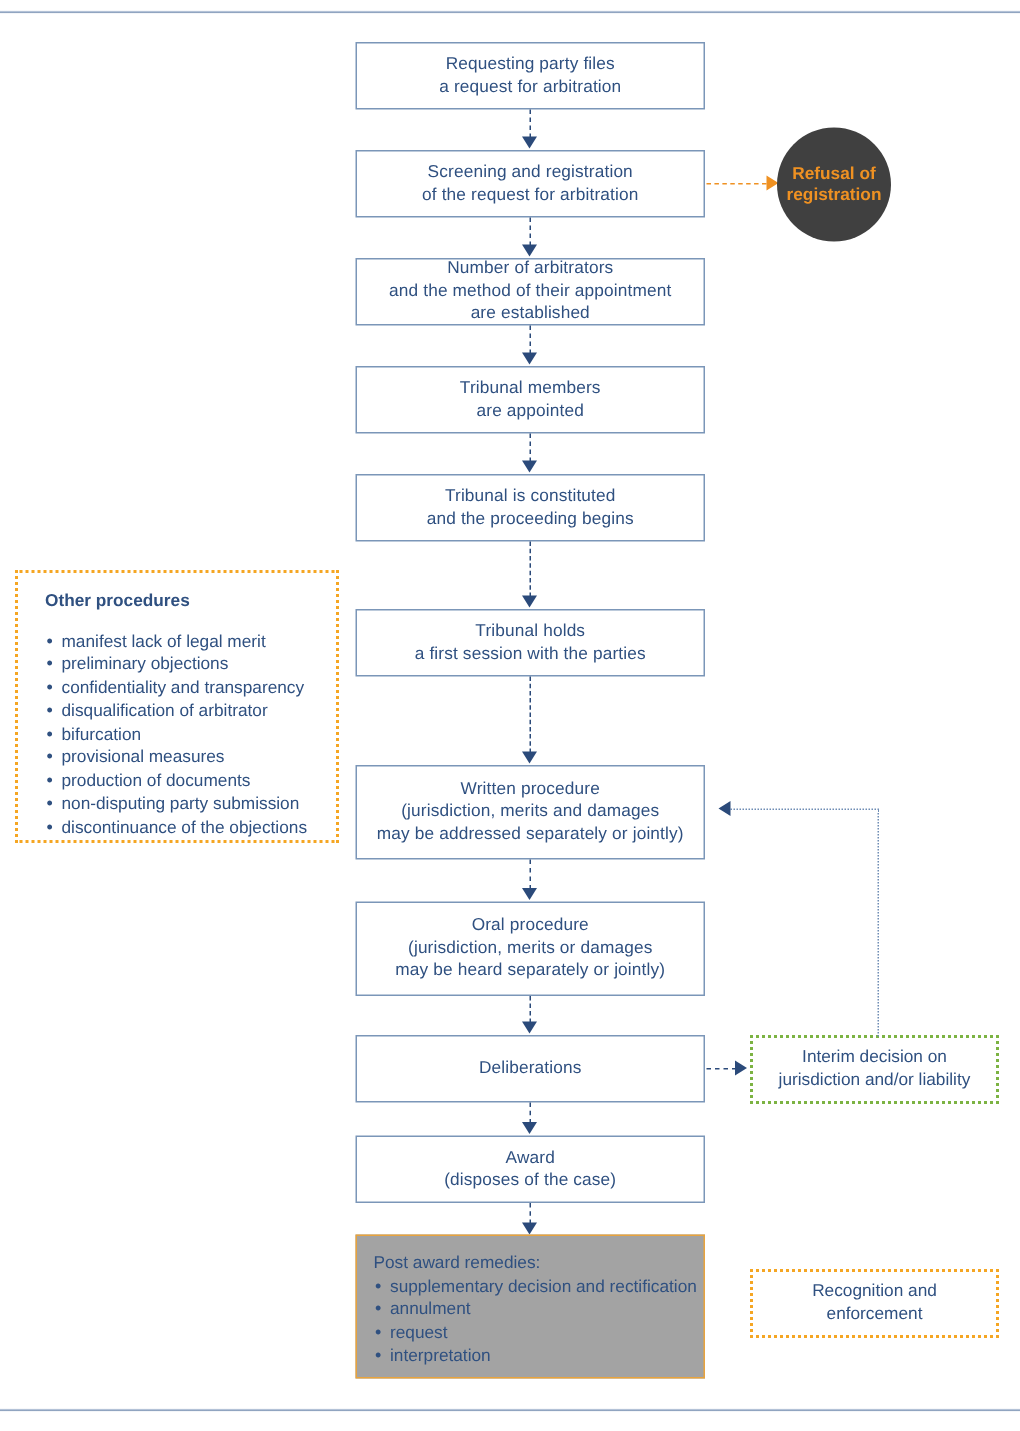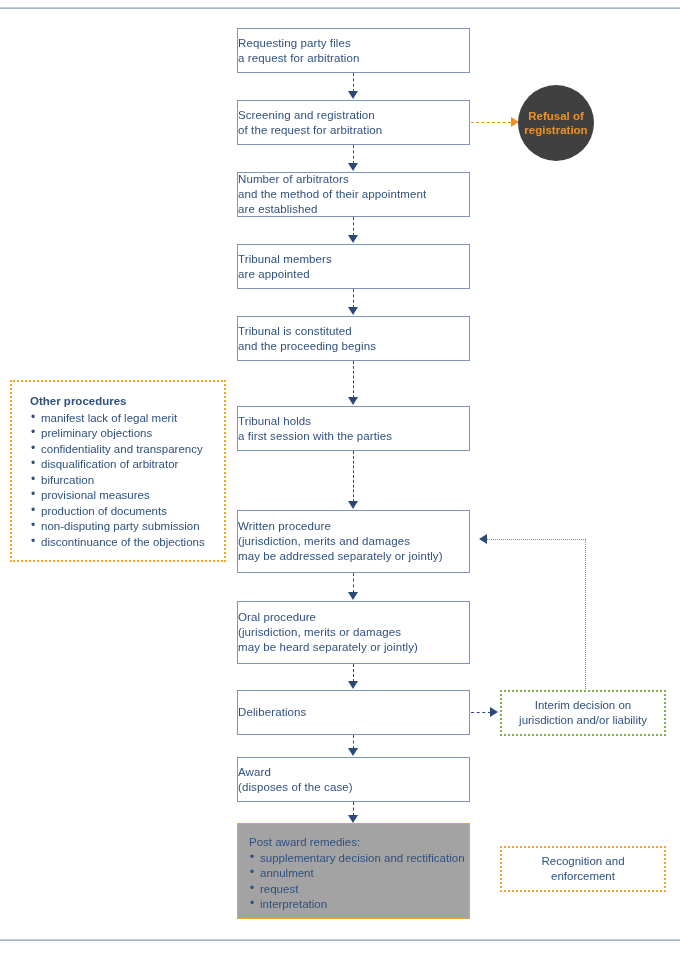--- a/index.html
+++ b/index.html
@@ -31,21 +31,21 @@
     position: absolute;
     box-sizing: border-box;
     border: 1.5px solid #7b96b8;
     background: #ffffff;
     color: #2f5080;
     font-size: 11.5px;
     line-height: 15px;
     display: flex;
     align-items: center;
     justify-content: center;
-    text-align: left;
+    text-align: center;
     letter-spacing: 0.1px;
   }
   .box .lines { width: 100%; }
   .box .lines div { white-space: nowrap; }
 
   
   .circle {
     position: absolute;
     border-radius: 50%;
     background: #404040;
@@ -78,21 +78,21 @@
     align-items: center;
     justify-content: center;
     text-align: center;
   }
   .panel-filled {
     border: 1.5px solid #e8a33d;
     background: #a3a3a3;
   }
 
   .panel h4 {
-    margin: 0 0 1px 0;
+    margin: 0 0 11px 0;
     font-size: 11.5px;
     font-weight: bold;
     color: #2f5080;
   }
   .panel ul {
     margin: 0;
     padding: 0;
     list-style: none;
   }
   .panel li {

